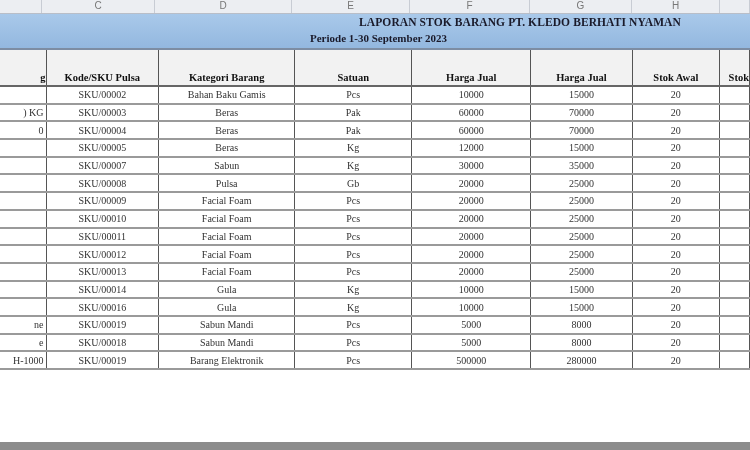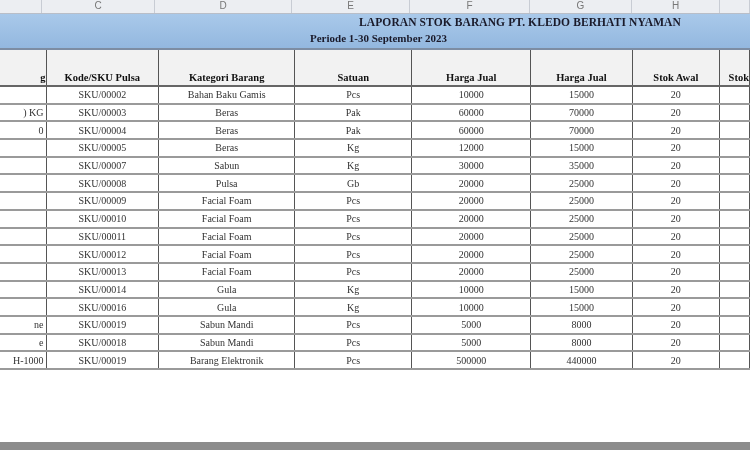--- a/index.html
+++ b/index.html
@@ -247,20 +247,20 @@
         <td>8000</td>
         <td>20</td>
         <td></td>
       </tr>
       <tr>
         <td class="first">H-1000</td>
         <td>SKU/00019</td>
         <td>Barang Elektronik</td>
         <td>Pcs</td>
         <td>500000</td>
-        <td>440000</td>
+        <td>280000</td>
         <td>20</td>
         <td></td>
       </tr>
     </tbody>
 </table>
 
 <div class="bottomstrip"></div>
 
 </body></html>

